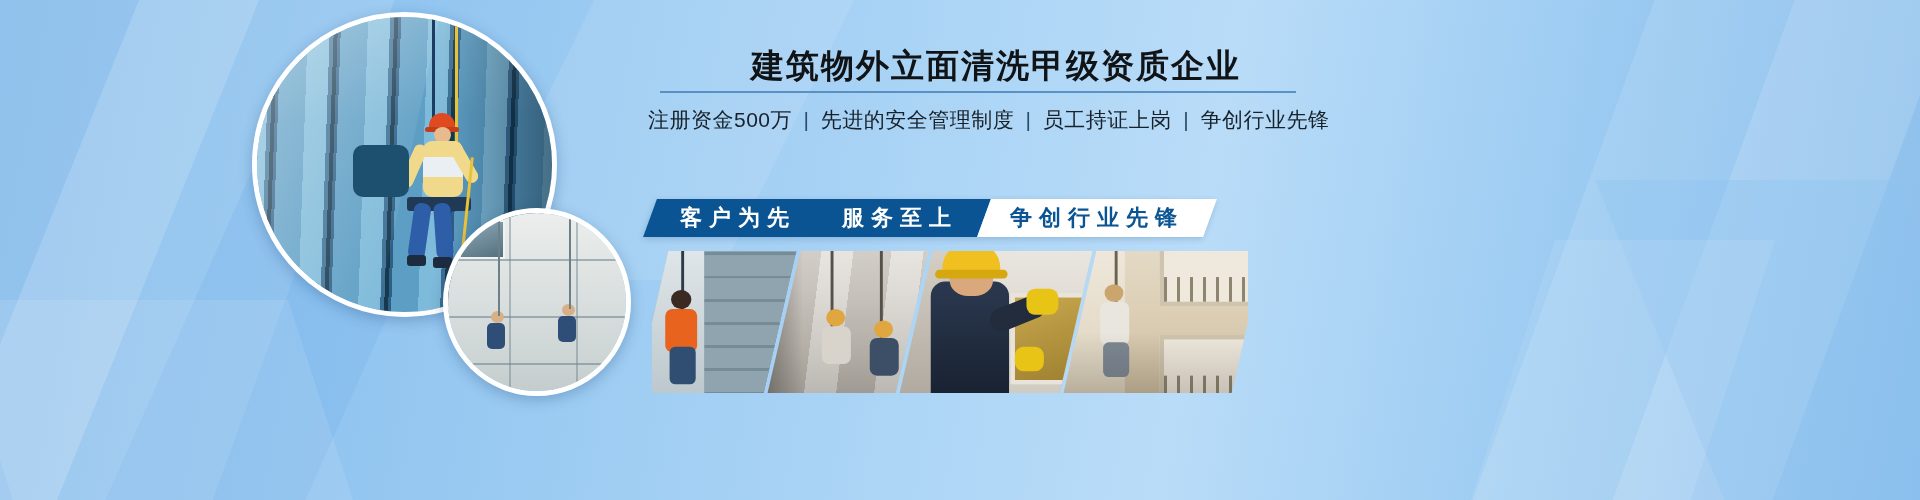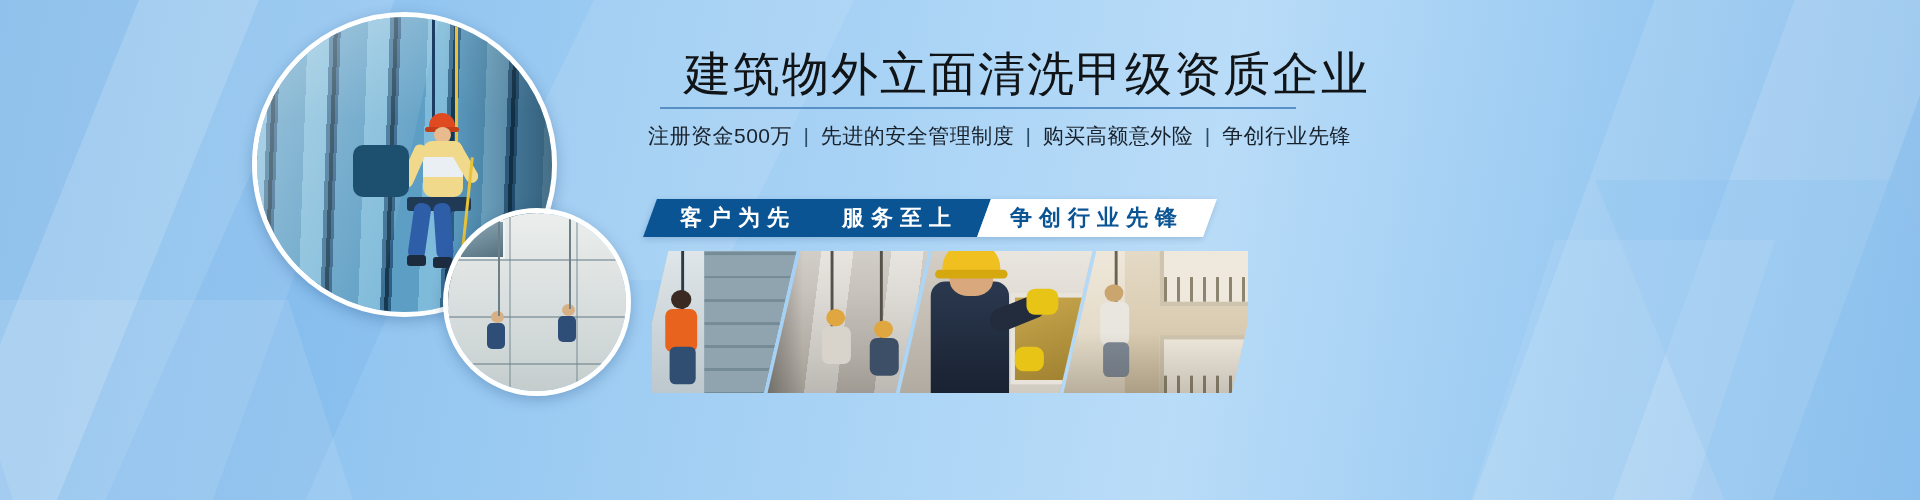--- a/index.html
+++ b/index.html
@@ -143,23 +143,23 @@
     border:2px solid #eef2f2;
   }
 
   
   .text-block {
     position:absolute;
     left:648px; top:48px;
     width:660px;
   }
   .headline {
-    font-size:47px;
+    font-size:33px;
     line-height:1.12;
-    font-weight:normal;
+    font-weight:bold;
     letter-spacing:2px;
     color:#111417;
     white-space:nowrap;
     text-align:center;
     margin-left:36px;
   }
   .headline-rule {
     margin:6px auto 0 auto;
     width:636px;
     height:2px;
@@ -448,21 +448,21 @@
   </div>
 
   <div class="text-block">
     <div class="headline">建筑物外立面清洗甲级资质企业</div>
     <div class="headline-rule"></div>
     <div class="subline">
       <span>注册资金500万</span>
       <span class="sep">|</span>
       <span>先进的安全管理制度</span>
       <span class="sep">|</span>
-      <span>购买高额意外险</span>
+      <span>员工持证上岗</span>
       <span class="sep">|</span>
       <span>争创行业先锋</span>
     </div>
   </div>
 
   <div class="ribbon">
     <div class="ribbon-blue">
       <span>客户为先</span>
       <span>服务至上</span>
     </div>

